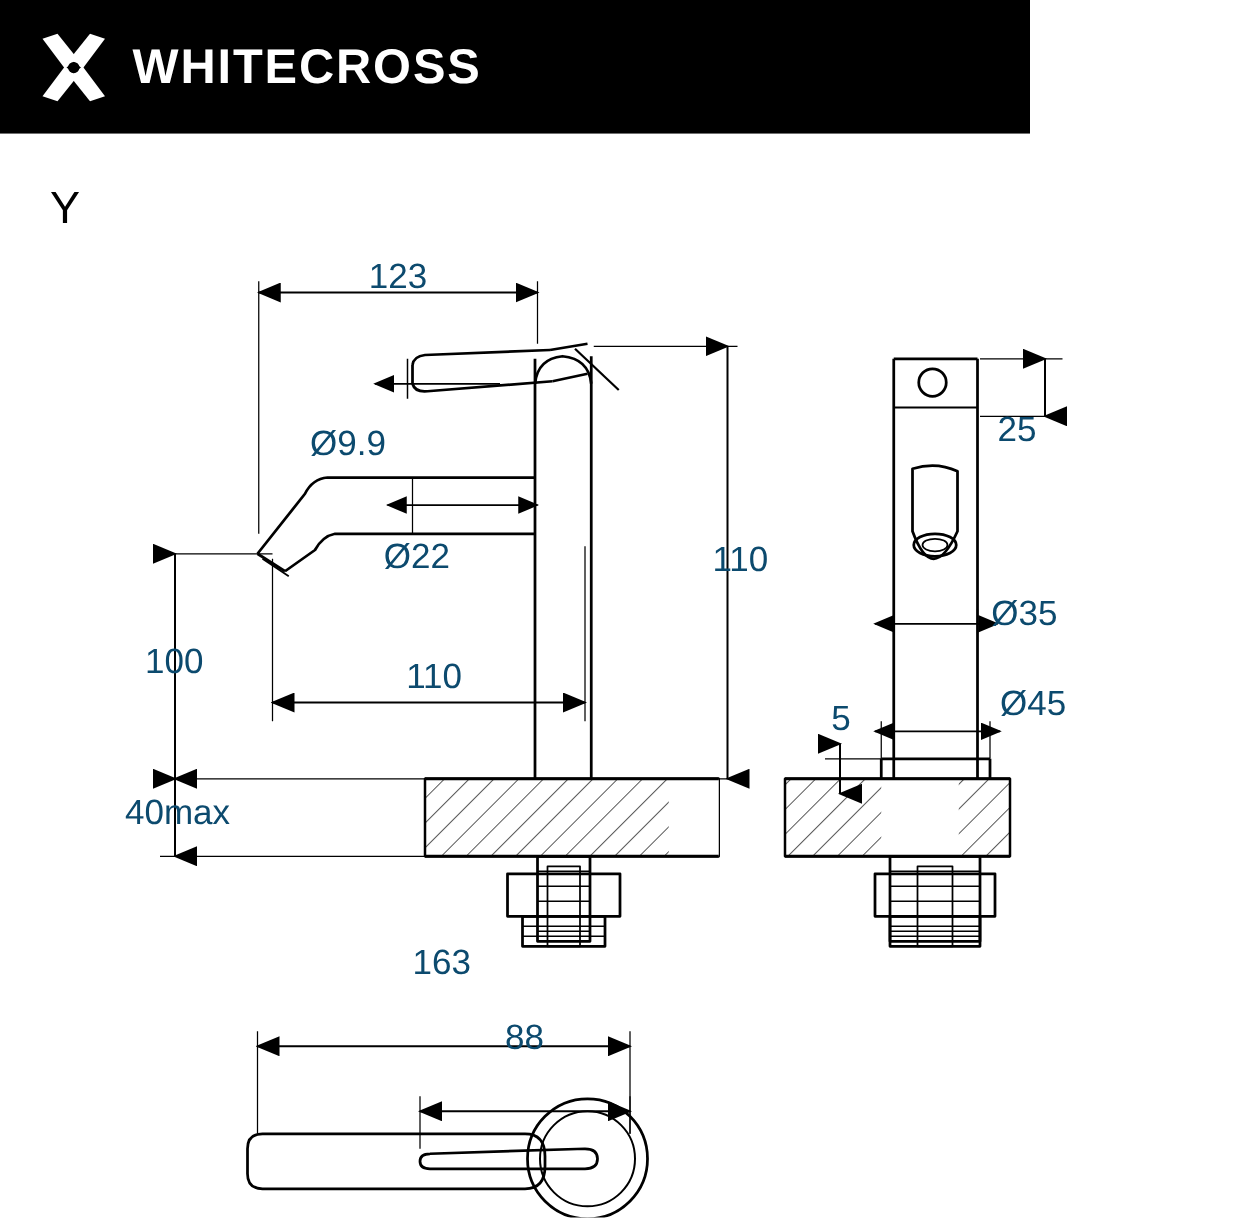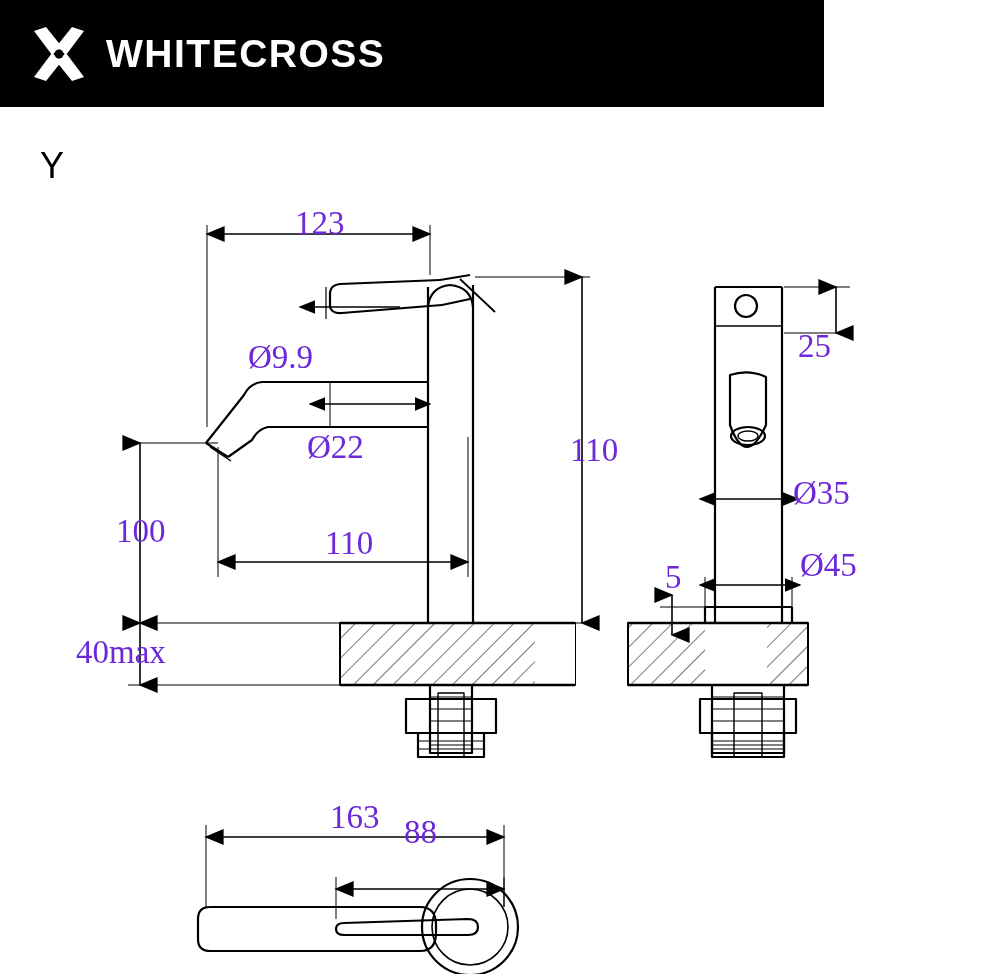--- a/index.html
+++ b/index.html
@@ -62,23 +62,23 @@
   .svg-layer {
     position: absolute;
     left: 0;
     top: 0;
     width: 1000px;
     height: 867px;
   }
 
   .dim-label {
     position: absolute;
-    font-size: 33px;
-    color: #6d28d9;
-    font-family: Liberation Serif, serif;
+    font-size: 28px;
+    color: #0c4a6e;
+    font-family: Liberation Sans, sans-serif;
     white-space: nowrap;
   }
 </style>
 </head>
 <body>
 
 <div class="header-bar">
   <div class="brand-logo">
     <svg width="62" height="62" viewBox="0 0 62 62">
       <g fill="#ffffff">
@@ -256,22 +256,22 @@
       <line x1="336" y1="782" x2="504" y2="782" stroke-width="1.6" marker-start="url(#arrow-l)" marker-end="url(#arrow-r)"></line>
     </g>
   </svg>
 
   <div class="dim-label" style="left:295px; top:98px;">123</div>
   <div class="dim-label" style="left:248px; top:208px;margin-top:24px;">Ø9.9</div>
   <div class="dim-label" style="left:307px; top:322px;">Ø22</div>
   <div class="dim-label" style="left:570px; top:325px;">110</div>
   <div class="dim-label" style="left:116px; top:406px;">100</div>
   <div class="dim-label" style="left:325px; top:418px;">110</div>
-  <div class="dim-label" style="left:76px;  top:527px;">40max</div>
+  <div class="dim-label" style="left:100px;  top:527px;">40max</div>
 
   <div class="dim-label" style="left:798px; top:184px;margin-top:37px;">25</div>
   <div class="dim-label" style="left:793px; top:368px;">Ø35</div>
   <div class="dim-label" style="left:800px; top:440px;">Ø45</div>
   <div class="dim-label" style="left:665px; top:452px;">5</div>
 
-  <div class="dim-label" style="left:330px; top:692px;">163</div>
+  <div class="dim-label" style="left:330px; top:647px;">163</div>
   <div class="dim-label" style="left:404px; top:707px;">88</div>
 </div>
 
 </body></html>

